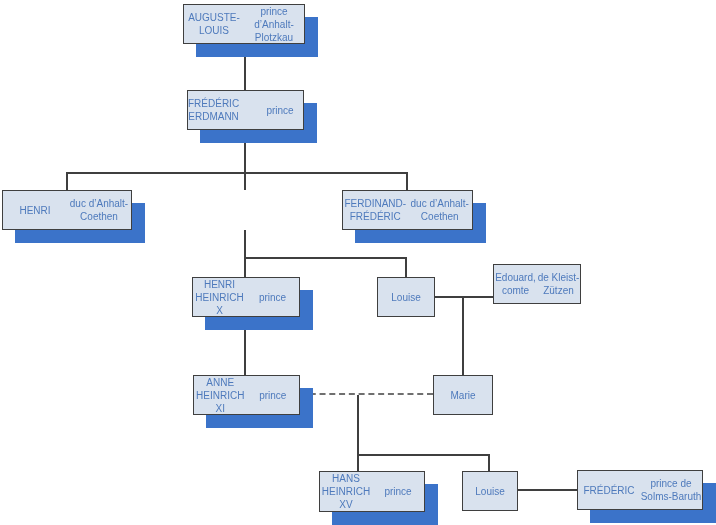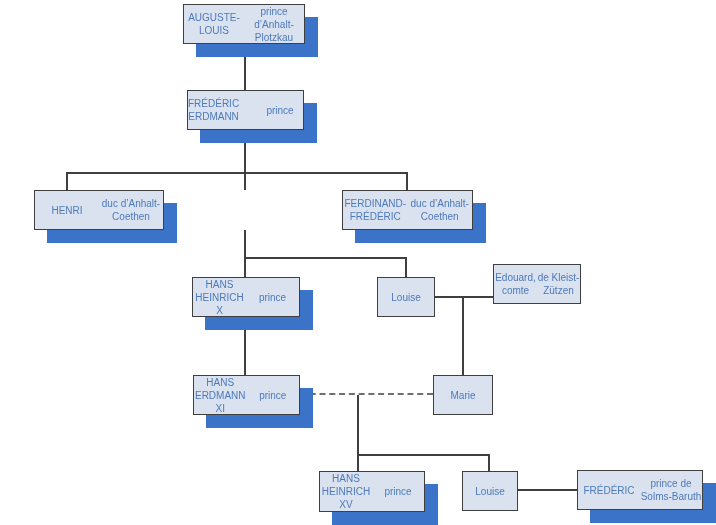--- a/index.html
+++ b/index.html
@@ -30,21 +30,21 @@
     justify-content: center;
     align-items: center;
     z-index: 2;
     cursor: default;
   }
   .node.shadow { box-shadow: 13px 13px 0 0 #3b73c9; }
   .node .name, .node .title { width: 100%; }
   
   .n0  { left:183px; top:4px;   width:122px; height:40px; }
   .n1  { left:187px; top:90px;  width:117px; height:40px;gap:18px; }
-  .n2  { left:2px;   top:190px; width:130px; height:40px;margin-left:32px; }
+  .n2  { left:2px;   top:190px; width:130px; height:40px; }
   .n3  { left:206px; top:190px; width:79px;  height:40px; }
   .n4  { left:342px; top:190px; width:131px; height:40px; }
   .n5  { left:192px; top:277px; width:108px; height:40px; }
   .n6  { left:377px; top:277px; width:58px;  height:40px; }
   .n7  { left:493px; top:264px; width:88px;  height:40px; }
   .n8  { left:193px; top:375px; width:107px; height:40px; }
   .n9  { left:433px; top:375px; width:60px;  height:40px; }
   .n10 { left:307px; top:471px; width:106px; height:41px;margin-left:12px; }
   .n11 { left:462px; top:471px; width:56px;  height:40px; }
   .n12 { left:577px; top:470px; width:126px; height:40px; }
@@ -113,35 +113,35 @@
     <div class="title">duc d’Anhalt-Coethen</div>
   </div>
 
 
   <div class="node shadow n4">
     <div class="name">FERDINAND-FRÉDÉRIC</div>
     <div class="title">duc d’Anhalt-Coethen</div>
   </div>
 
   <div class="node shadow n5">
-    <div class="name">HANS HEINRICH X</div>
+    <div class="name">HENRI HEINRICH X</div>
     <div class="title">prince</div>
   </div>
 
   <div class="node n6">
     <div class="name">Louise</div>
   </div>
 
   <div class="node n7">
     <div class="name">Edouard, comte</div>
     <div class="title">de Kleist-Zützen</div>
   </div>
 
   <div class="node shadow n8">
-    <div class="name">HANS ERDMANN XI</div>
+    <div class="name">ANNE HEINRICH XI</div>
     <div class="title">prince</div>
   </div>
 
   <div class="node n9">
     <div class="name">Marie</div>
   </div>
 
   <div class="node shadow n10">
     <div class="name">HANS HEINRICH XV</div>
     <div class="title">prince</div>

